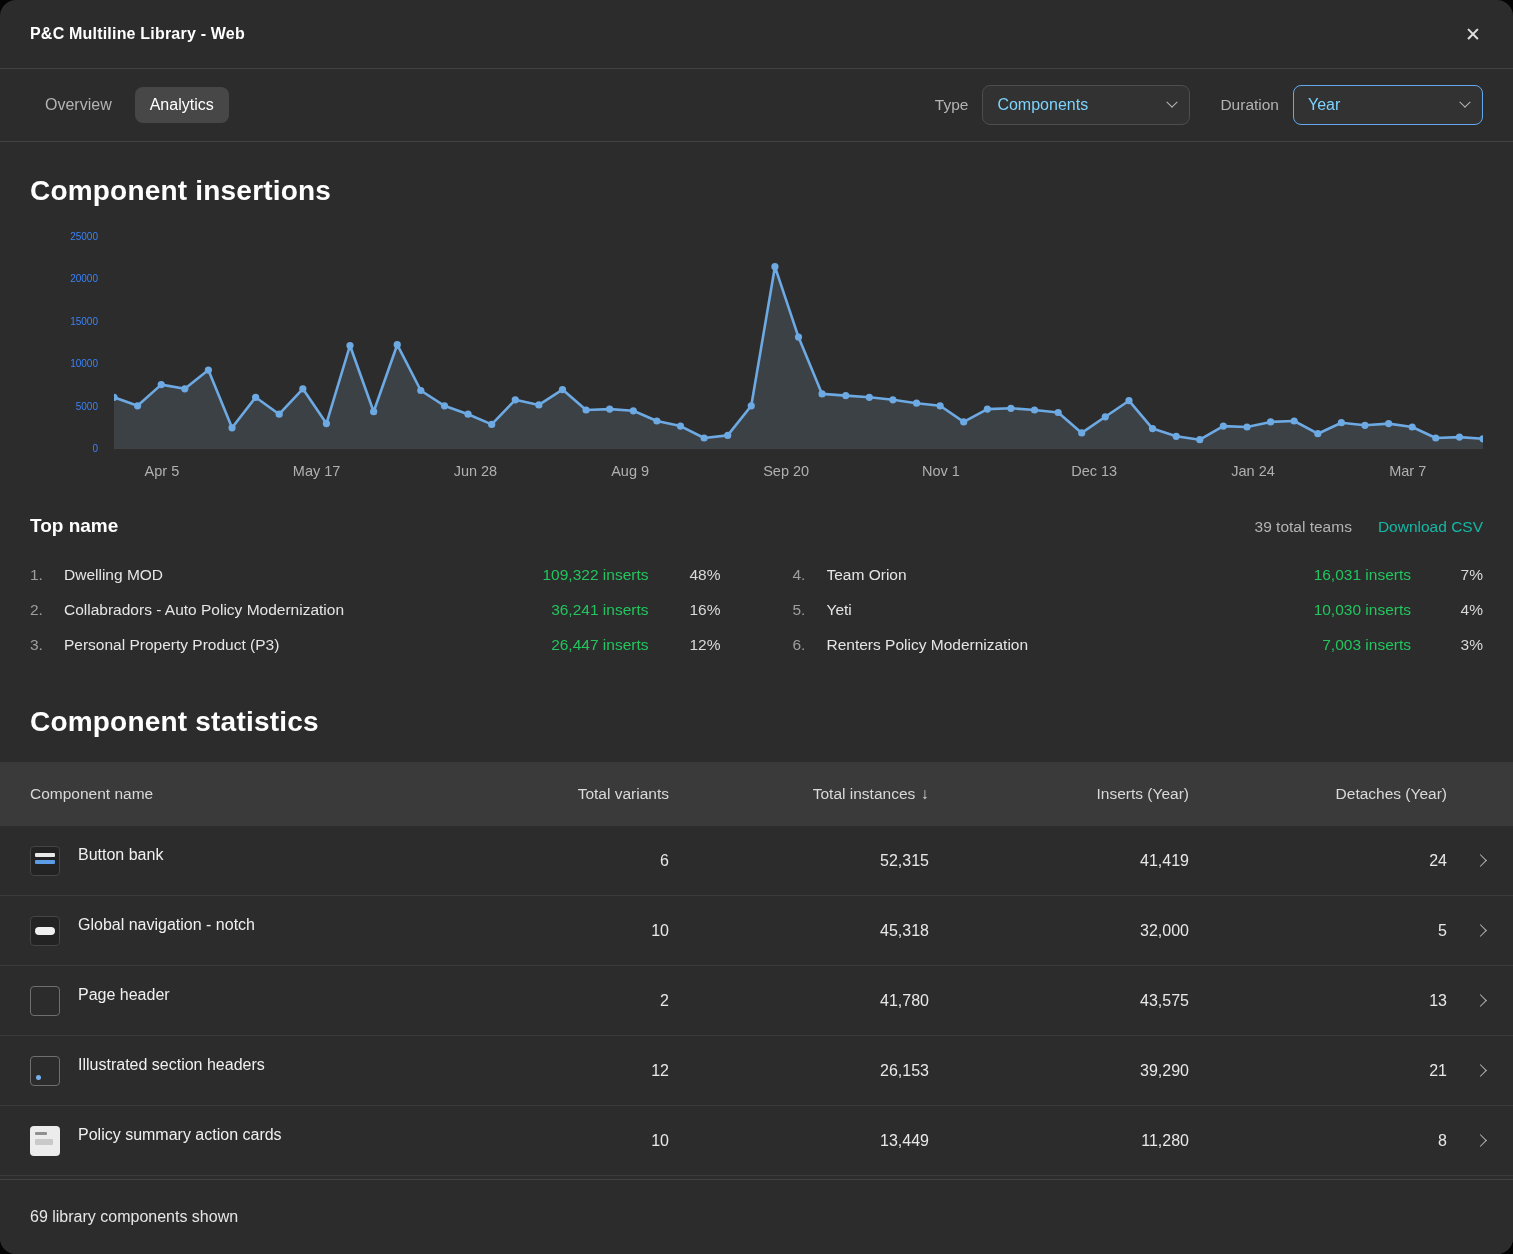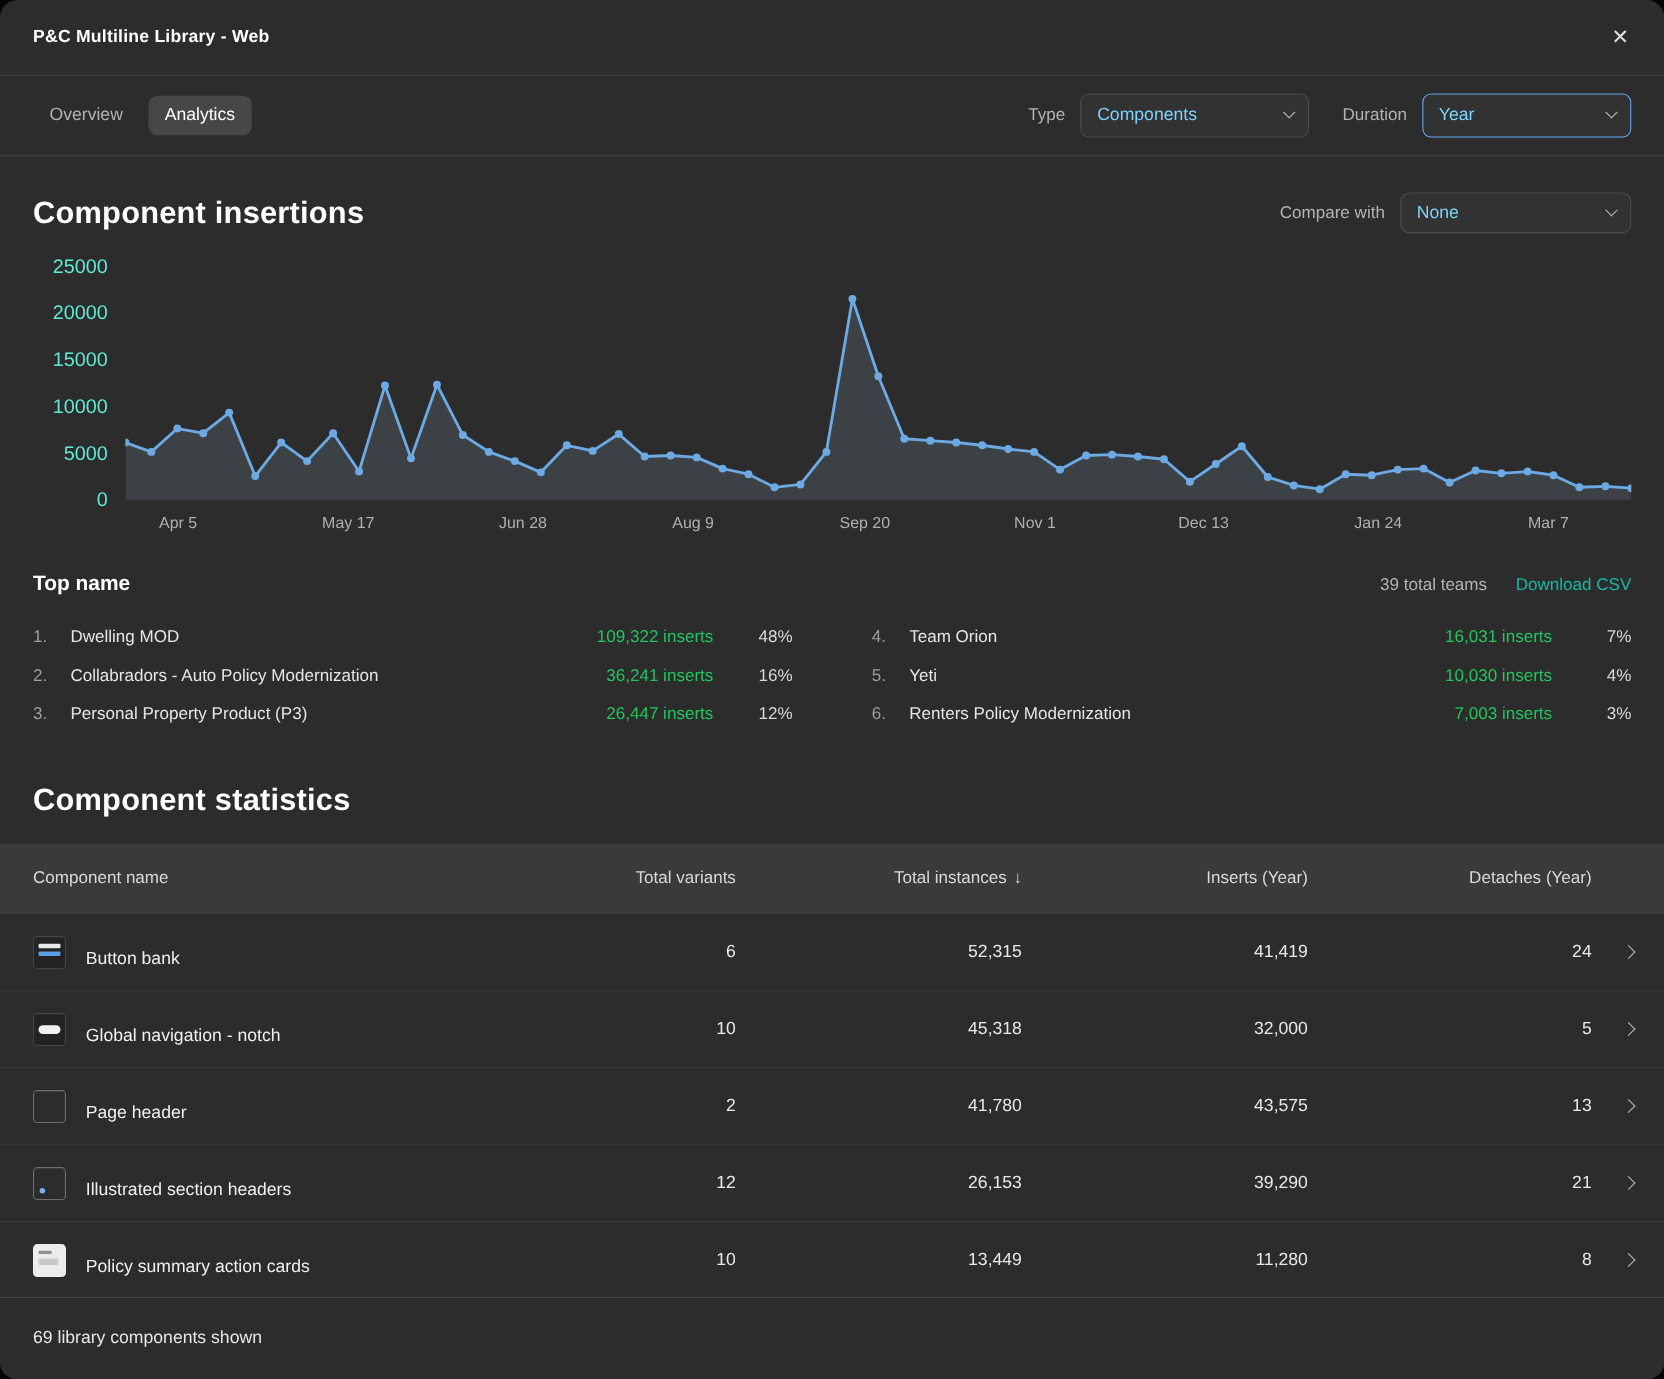--- a/index.html
+++ b/index.html
@@ -25,21 +25,21 @@
   .chev { width:8px; height:8px; border-right:1.6px solid #b5b5b5; border-bottom:1.6px solid #b5b5b5; transform:rotate(45deg) translate(-2px,-2px); }
   .filter-gap { width:30px; }
 
   
   .insertions { padding:0 30px; }
   .section-head { margin-top:33px; display:flex; align-items:center; justify-content:space-between; }
   h2.sec-title { font-size:28px; font-weight:700; color:#ffffff; letter-spacing:.2px; }
   .compare-group { display:flex; align-items:center; }
 
   .chart-wrap { display:flex; margin-top:30px; }
-  .y-axis { width:84px; padding-right:16px; height:226px; margin-top:-7px; display:flex; flex-direction:column; justify-content:space-between; align-items:flex-end; font-size:18px; color:#5eead4; }
+  .y-axis { width:84px; padding-right:16px; height:226px; margin-top:-7px; display:flex; flex-direction:column; justify-content:space-between; align-items:flex-end; font-size:10px; color:#3b82f6; }
   .y-axis span { height:14px; line-height:14px; }
   .plot { flex:1; min-width:0; }
   #chart-svg { display:block; width:100%; height:212px; }
   #chart-dots circle { fill:#6da9e2; }
   .x-axis { position:relative; height:34px; }
   .x-axis span { position:absolute; top:14px; transform:translateX(-50%); font-size:14.5px; color:#b0b0b0; white-space:nowrap; }
 
   
   .topteams { padding:0 30px; margin-top:32px; }
   .teams-head { display:flex; align-items:baseline; justify-content:space-between; }
@@ -56,21 +56,21 @@
 
   
   .stats { margin-top:44px; }
   .stats h2.sec-title { padding:0 30px; }
   .stats-table { margin-top:24px; }
   .trow { display:grid; grid-template-columns:1fr 215px 260px 260px 258px 66px; align-items:center; padding-left:30px; }
   .thead { background:#3a3a3a; height:64px; font-size:15.5px; color:#d9d9d9; }
   .th-num, .td-num { text-align:right; }
   .sort-arrow { margin-left:6px; color:#d9d9d9; }
   .tbody-row { height:70px; border-bottom:1px solid #3a3a3a; font-size:16px; cursor:pointer; }
-  .name-cell { display:flex; align-items:flex-end; gap:18px; color:#f0f0f0; }
+  .name-cell { display:flex; align-items:flex-start; gap:18px; color:#f0f0f0; }
   .td-num { color:#e8e8e8; }
   .row-chev-cell { display:flex; justify-content:center; }
   .row-chev { width:9px; height:9px; border-top:1.8px solid #b5b5b5; border-right:1.8px solid #b5b5b5; transform:rotate(45deg); }
 
   .thumb { width:30px; height:30px; border-radius:4px; position:relative; flex:none; }
   .t-button-bank { background:#232323; border:1px solid #454545; }
   .t-button-bank::before { content:""; position:absolute; left:4px; right:4px; top:6px; height:4px; background:#e9e9e9; border-radius:1px; }
   .t-button-bank::after  { content:""; position:absolute; left:4px; right:4px; top:13px; height:4px; background:#5c9ce6; border-radius:1px; }
   .t-global-nav { background:#232323; border:1px solid #454545; }
   .t-global-nav::before { content:""; position:absolute; left:4px; right:4px; top:10px; height:8px; background:#f0f0f0; border-radius:4px; }
@@ -107,27 +107,20 @@
     <span class="filter-label">Duration</span>
     <div class="selectbox w-duration">
       <span class="val">Year</span>
       <span class="chev"></span>
     </div>
   </div>
 
   <div class="insertions">
     <div class="section-head">
       <h2 class="sec-title">Component insertions</h2>
-      <div class="compare-group">
-        <span class="filter-label">Compare with</span>
-        <div class="selectbox w-compare">
-          <span class="val">None</span>
-          <span class="chev"></span>
-        </div>
-      </div>
     </div>
     <div class="chart-wrap">
       <div class="y-axis" id="y-axis">
           <span>25000</span>
           <span>20000</span>
           <span>15000</span>
           <span>10000</span>
           <span>5000</span>
           <span>0</span>
         </div>

